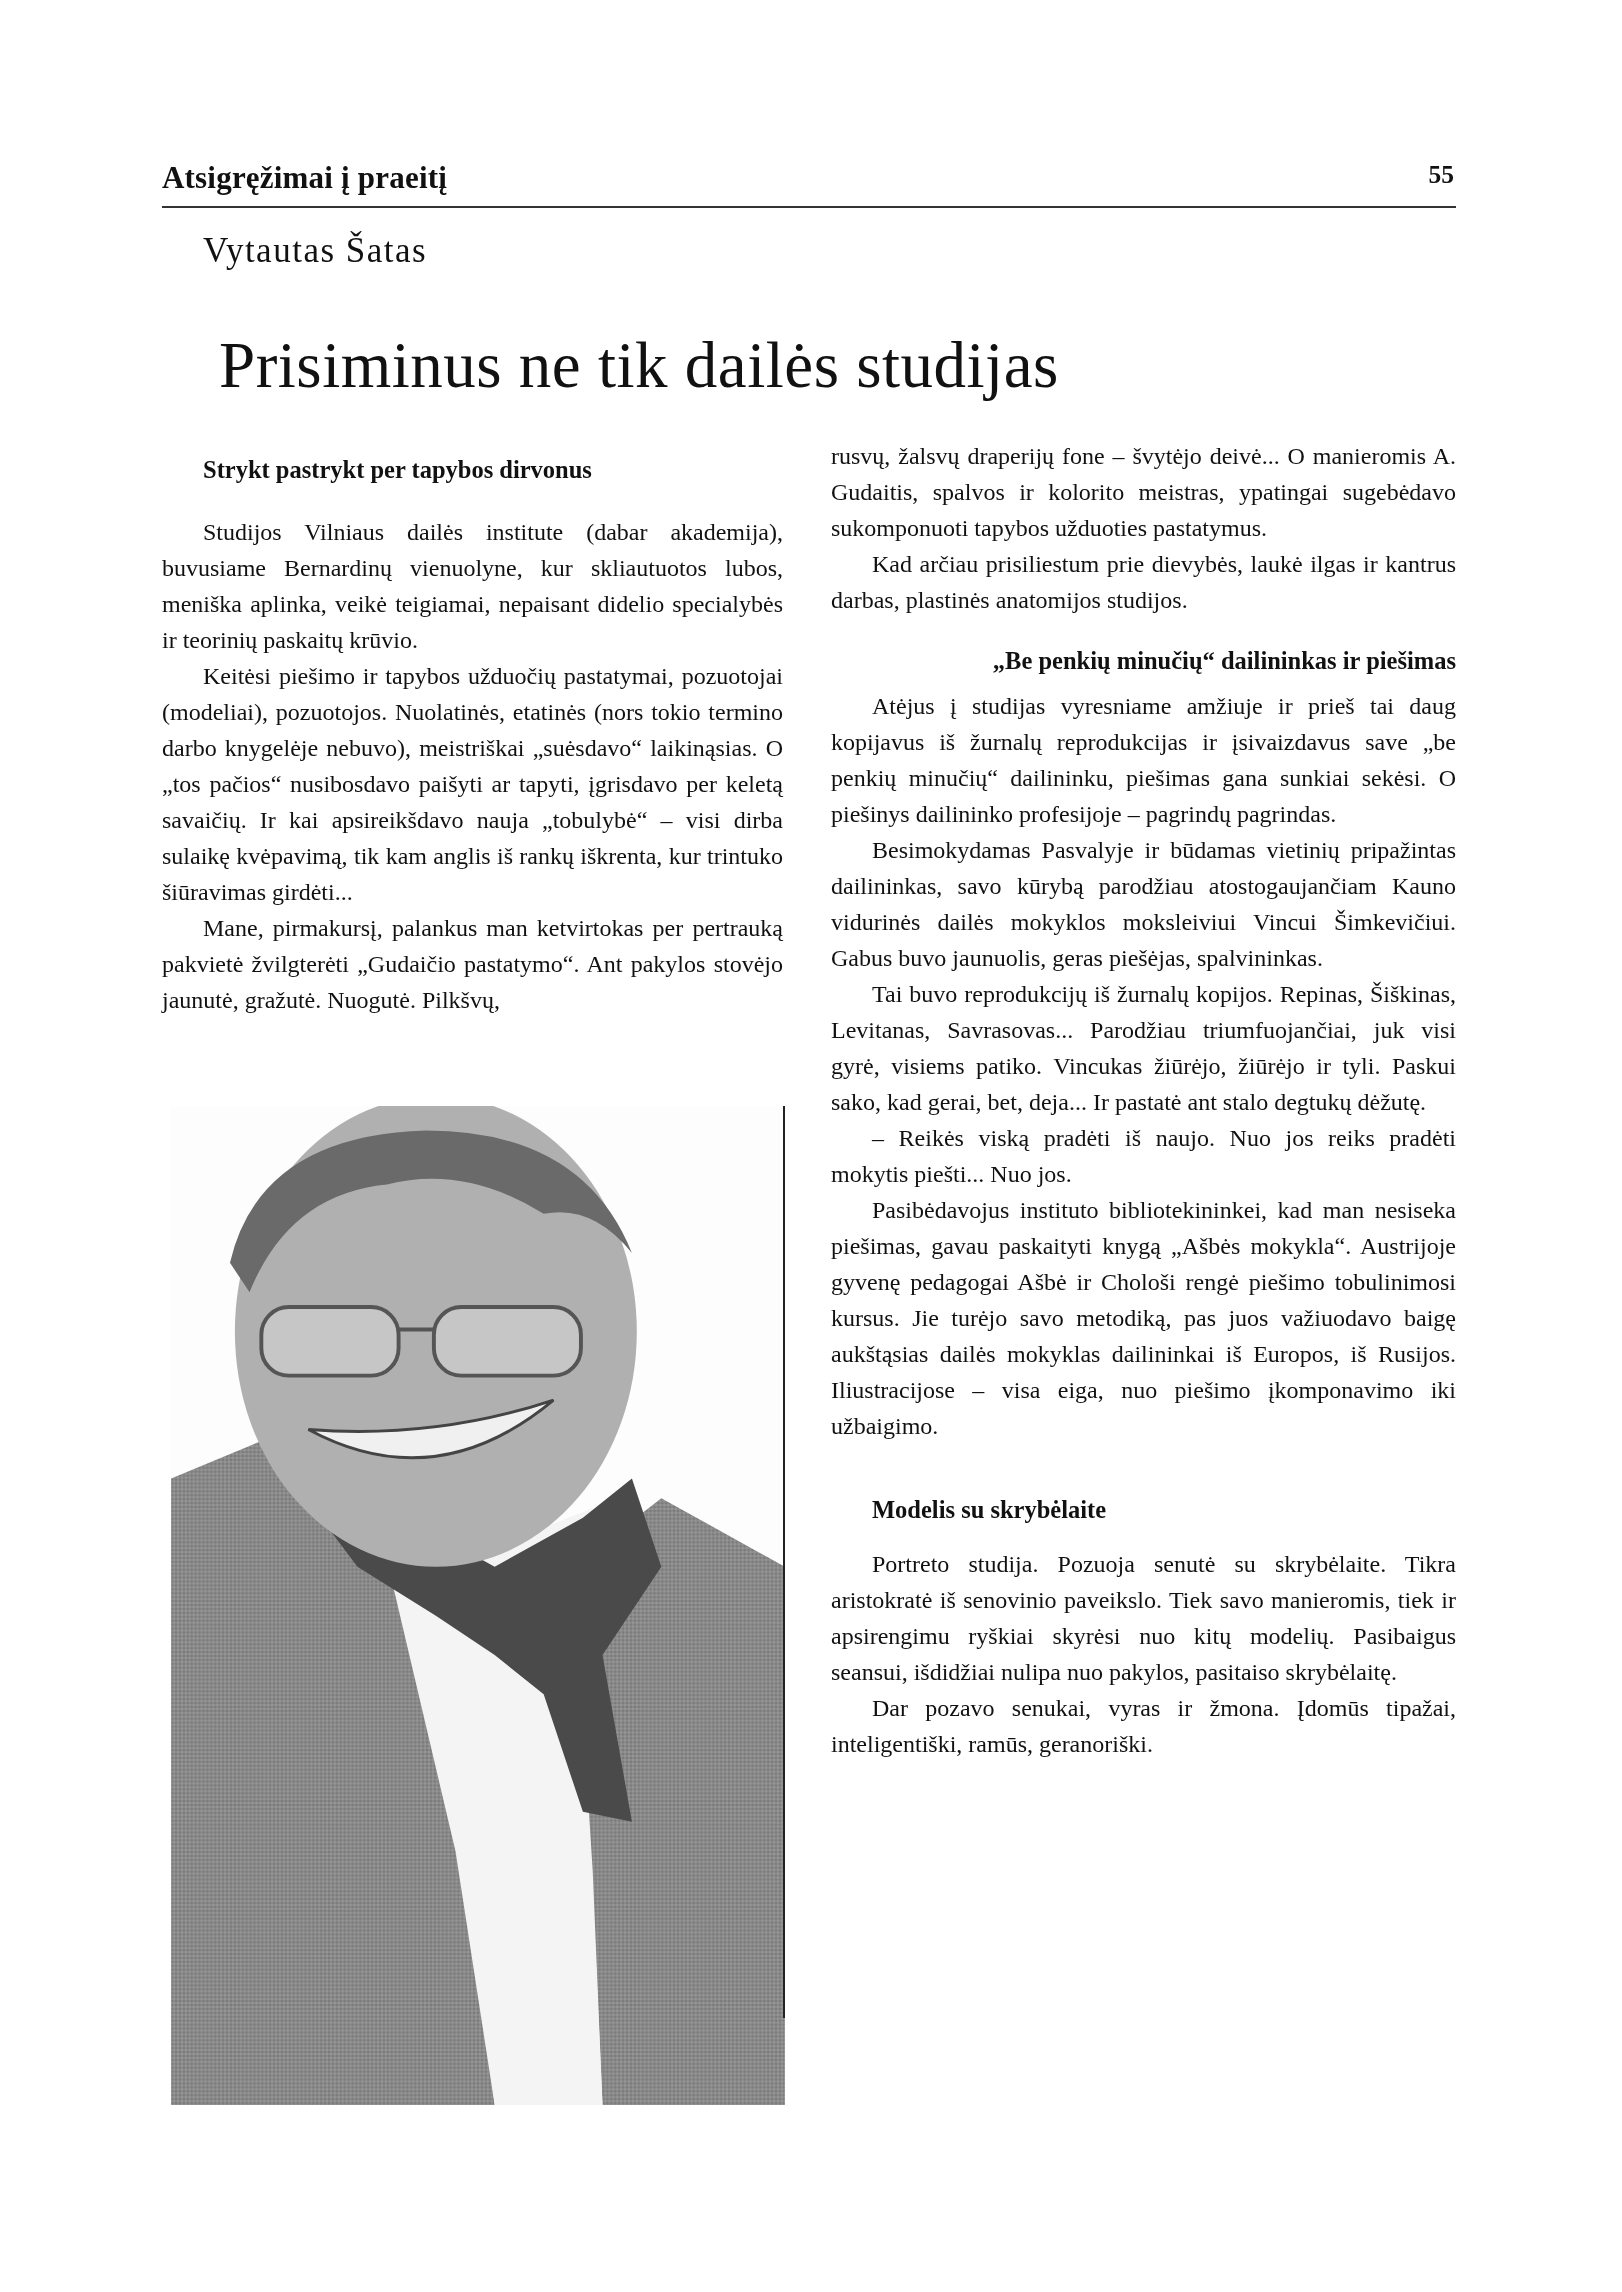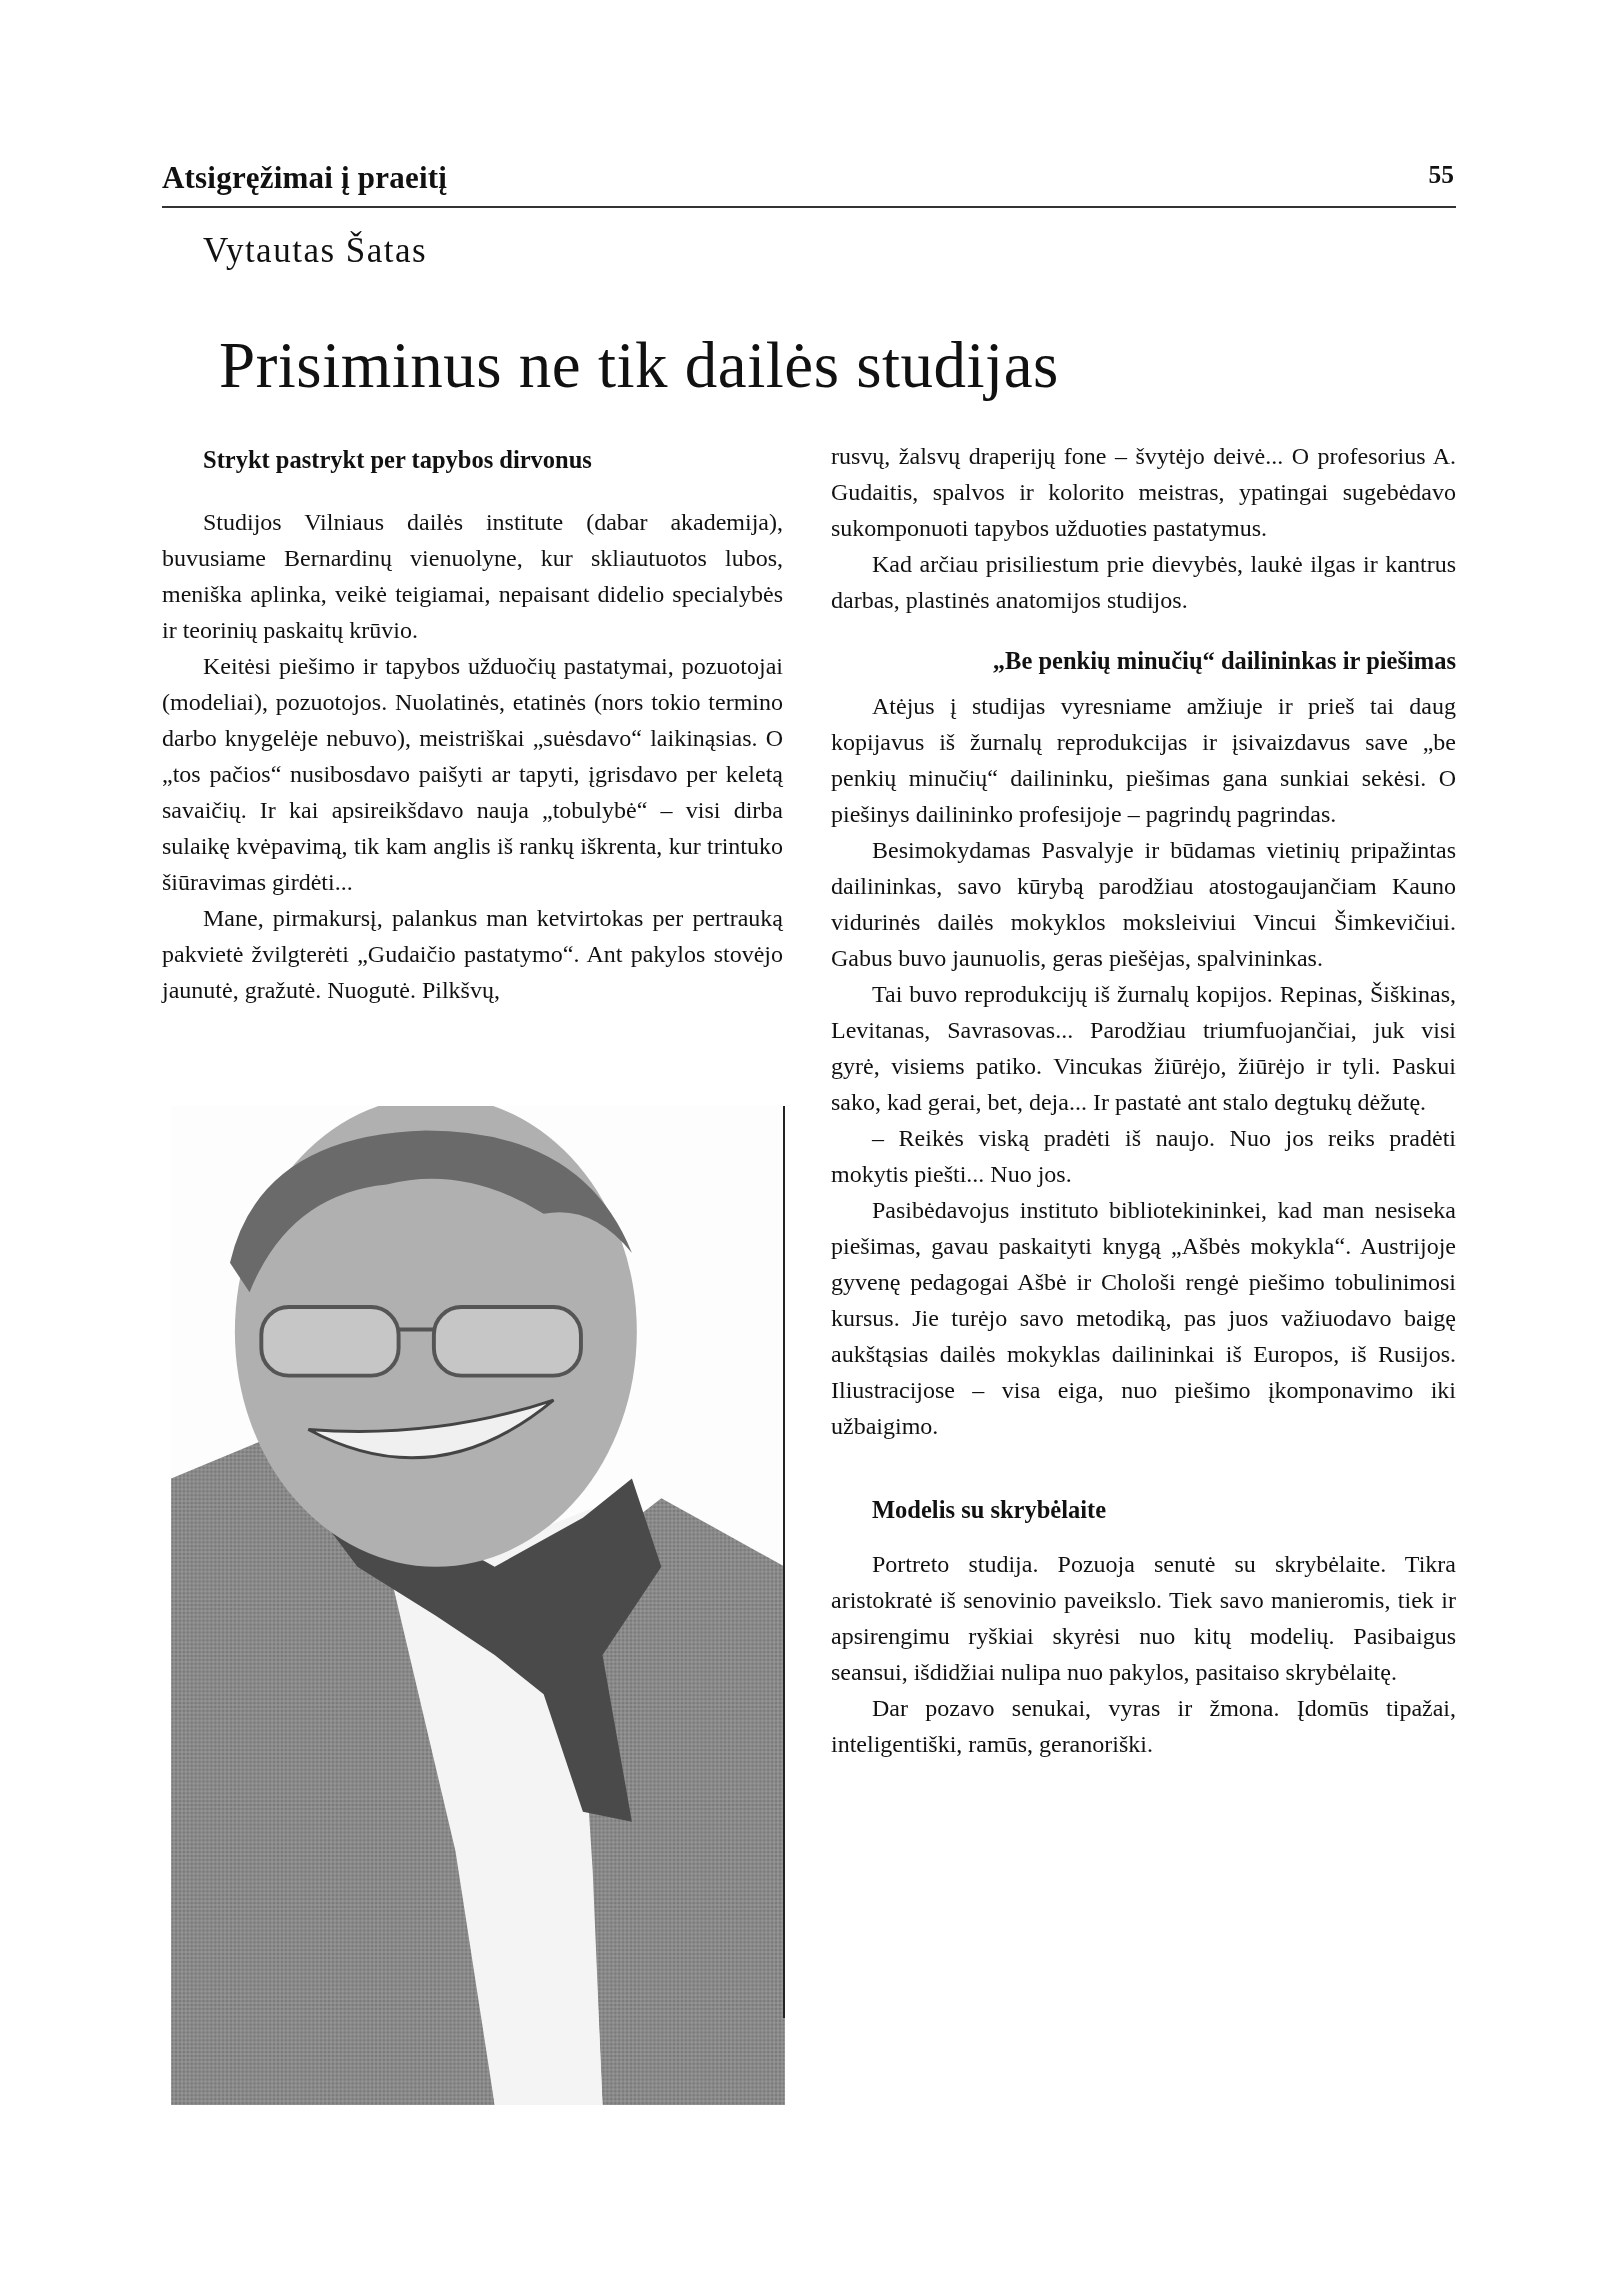--- a/index.html
+++ b/index.html
@@ -8,21 +8,21 @@
   .running-head { position: absolute; left: 162px; top: 160px; width: 1294px; height: 39px; }
   .running-head .section { position: absolute; left: 0; top: 0; font-weight: bold; font-size: 31px; letter-spacing: 0.2px; }
   .running-head .pagenum { position: absolute; right: 2px; top: 0; font-weight: bold; font-size: 25.5px; margin-left: 32px; }
   .rule { position: absolute; left: 162px; top: 206px; width: 1294px; height: 2px; background: #333; }
   .author { position: absolute; left: 203px; top: 231px; font-size: 35px; letter-spacing: 1.5px; font-weight: normal; }
   .title { position: absolute; left: 203px; top: 312px; font-size: 65px; font-weight: normal; margin: 16px; letter-spacing: 0.5px; }
   .col { position: absolute; font-size: 24px; line-height: 36px; text-align: justify; }
   .col p { margin: 0; text-indent: 41px; }
   .col p.noindent { text-indent: 0; }
   .col h2 { font-size: 24.5px; font-weight: bold; margin: 0; line-height: 36px; }
-  .left { left: 162px; top: 442px; width: 621px; }
+  .left { left: 162px; top: 452px; width: 621px; }
   .left h2 { padding-left: 41px; margin-bottom: 25.5px; }
   .right { left: 831px; top: 438px; width: 625px; }
   .right h2.h-be { text-align: right; margin-top: 24.5px; margin-bottom: 9px; }
   .right h2.h-model { padding-left: 41px; margin-top: 48px; margin-bottom: 18px; }
   .photo { position: absolute; left: 171px; top: 1106px; width: 614px; height: 999px; background: #fff; overflow: hidden; }
   .photo svg { display: block; }
   .photo-edge { position: absolute; left: 783px; top: 1106px; width: 2px; height: 912px; background: #222; }
 </style>
 </head>
 <body>
@@ -61,21 +61,21 @@
     <path d="M60 160 Q90 30 260 25 Q420 25 470 150 Q430 100 380 110 Q300 60 220 80 Q120 90 80 190 Z" fill="#6a6a6a"></path>
     <rect x="92" y="205" width="140" height="70" rx="28" fill="#c6c6c6" stroke="#555" stroke-width="4"></rect>
     <rect x="268" y="205" width="150" height="70" rx="28" fill="#c6c6c6" stroke="#555" stroke-width="4"></rect>
     <line x1="232" y1="228" x2="268" y2="228" stroke="#555" stroke-width="4"></line>
     <path d="M140 330 Q270 400 390 300 Q270 340 140 330 Z" fill="#f0f0f0" stroke="#444" stroke-width="3"></path>
   </svg>
 </div>
 <div class="photo-edge"></div>
 
 <div class="col right">
-  <p class="noindent">rusvų, žalsvų draperijų fone – švytėjo deivė... O profesorius A. Gudaitis, spalvos ir kolorito meistras, ypatingai sugebėdavo sukomponuoti tapybos užduoties pastatymus.</p>
+  <p class="noindent">rusvų, žalsvų draperijų fone – švytėjo deivė... O manieromis A. Gudaitis, spalvos ir kolorito meistras, ypatingai sugebėdavo sukomponuoti tapybos užduoties pastatymus.</p>
   <p>Kad arčiau prisiliestum prie dievybės, laukė ilgas ir kantrus darbas, plastinės anatomijos studijos.</p>
   <h2 class="h-be">„Be penkių minučių“ dailininkas ir piešimas</h2>
   <p>Atėjus į studijas vyresniame amžiuje ir prieš tai daug kopijavus iš žurnalų reprodukcijas ir įsivaizdavus save „be penkių minučių“ dailininku, piešimas gana sunkiai sekėsi. O piešinys dailininko profesijoje – pagrindų pagrindas.</p>
   <p>Besimokydamas Pasvalyje ir būdamas vietinių pripažintas dailininkas, savo kūrybą parodžiau atostogaujančiam Kauno vidurinės dailės mokyklos moksleiviui Vincui Šimkevičiui. Gabus buvo jaunuolis, geras piešėjas, spalvininkas.</p>
   <p>Tai buvo reprodukcijų iš žurnalų kopijos. Repinas, Šiškinas, Levitanas, Savrasovas... Parodžiau triumfuojančiai, juk visi gyrė, visiems patiko. Vincukas žiūrėjo, žiūrėjo ir tyli. Paskui sako, kad gerai, bet, deja... Ir pastatė ant stalo degtukų dėžutę.</p>
   <p>– Reikės viską pradėti iš naujo. Nuo jos reiks pradėti mokytis piešti... Nuo jos.</p>
   <p>Pasibėdavojus instituto bibliotekininkei, kad man nesiseka piešimas, gavau paskaityti knygą „Ašbės mokykla“. Austrijoje gyvenę pedagogai Ašbė ir Chološi rengė piešimo tobulinimosi kursus. Jie turėjo savo metodiką, pas juos važiuodavo baigę aukštąsias dailės mokyklas dailininkai iš Europos, iš Rusijos. Iliustracijose – visa eiga, nuo piešimo įkomponavimo iki užbaigimo.</p>
   <h2 class="h-model">Modelis su skrybėlaite</h2>
   <p>Portreto studija. Pozuoja senutė su skrybėlaite. Tikra aristokratė iš senovinio paveikslo. Tiek savo manieromis, tiek ir apsirengimu ryškiai skyrėsi nuo kitų modelių. Pasibaigus seansui, išdidžiai nulipa nuo pakylos, pasitaiso skrybėlaitę.</p>
   <p>Dar pozavo senukai, vyras ir žmona. Įdomūs tipažai, inteligentiški, ramūs, geranoriški.</p>

